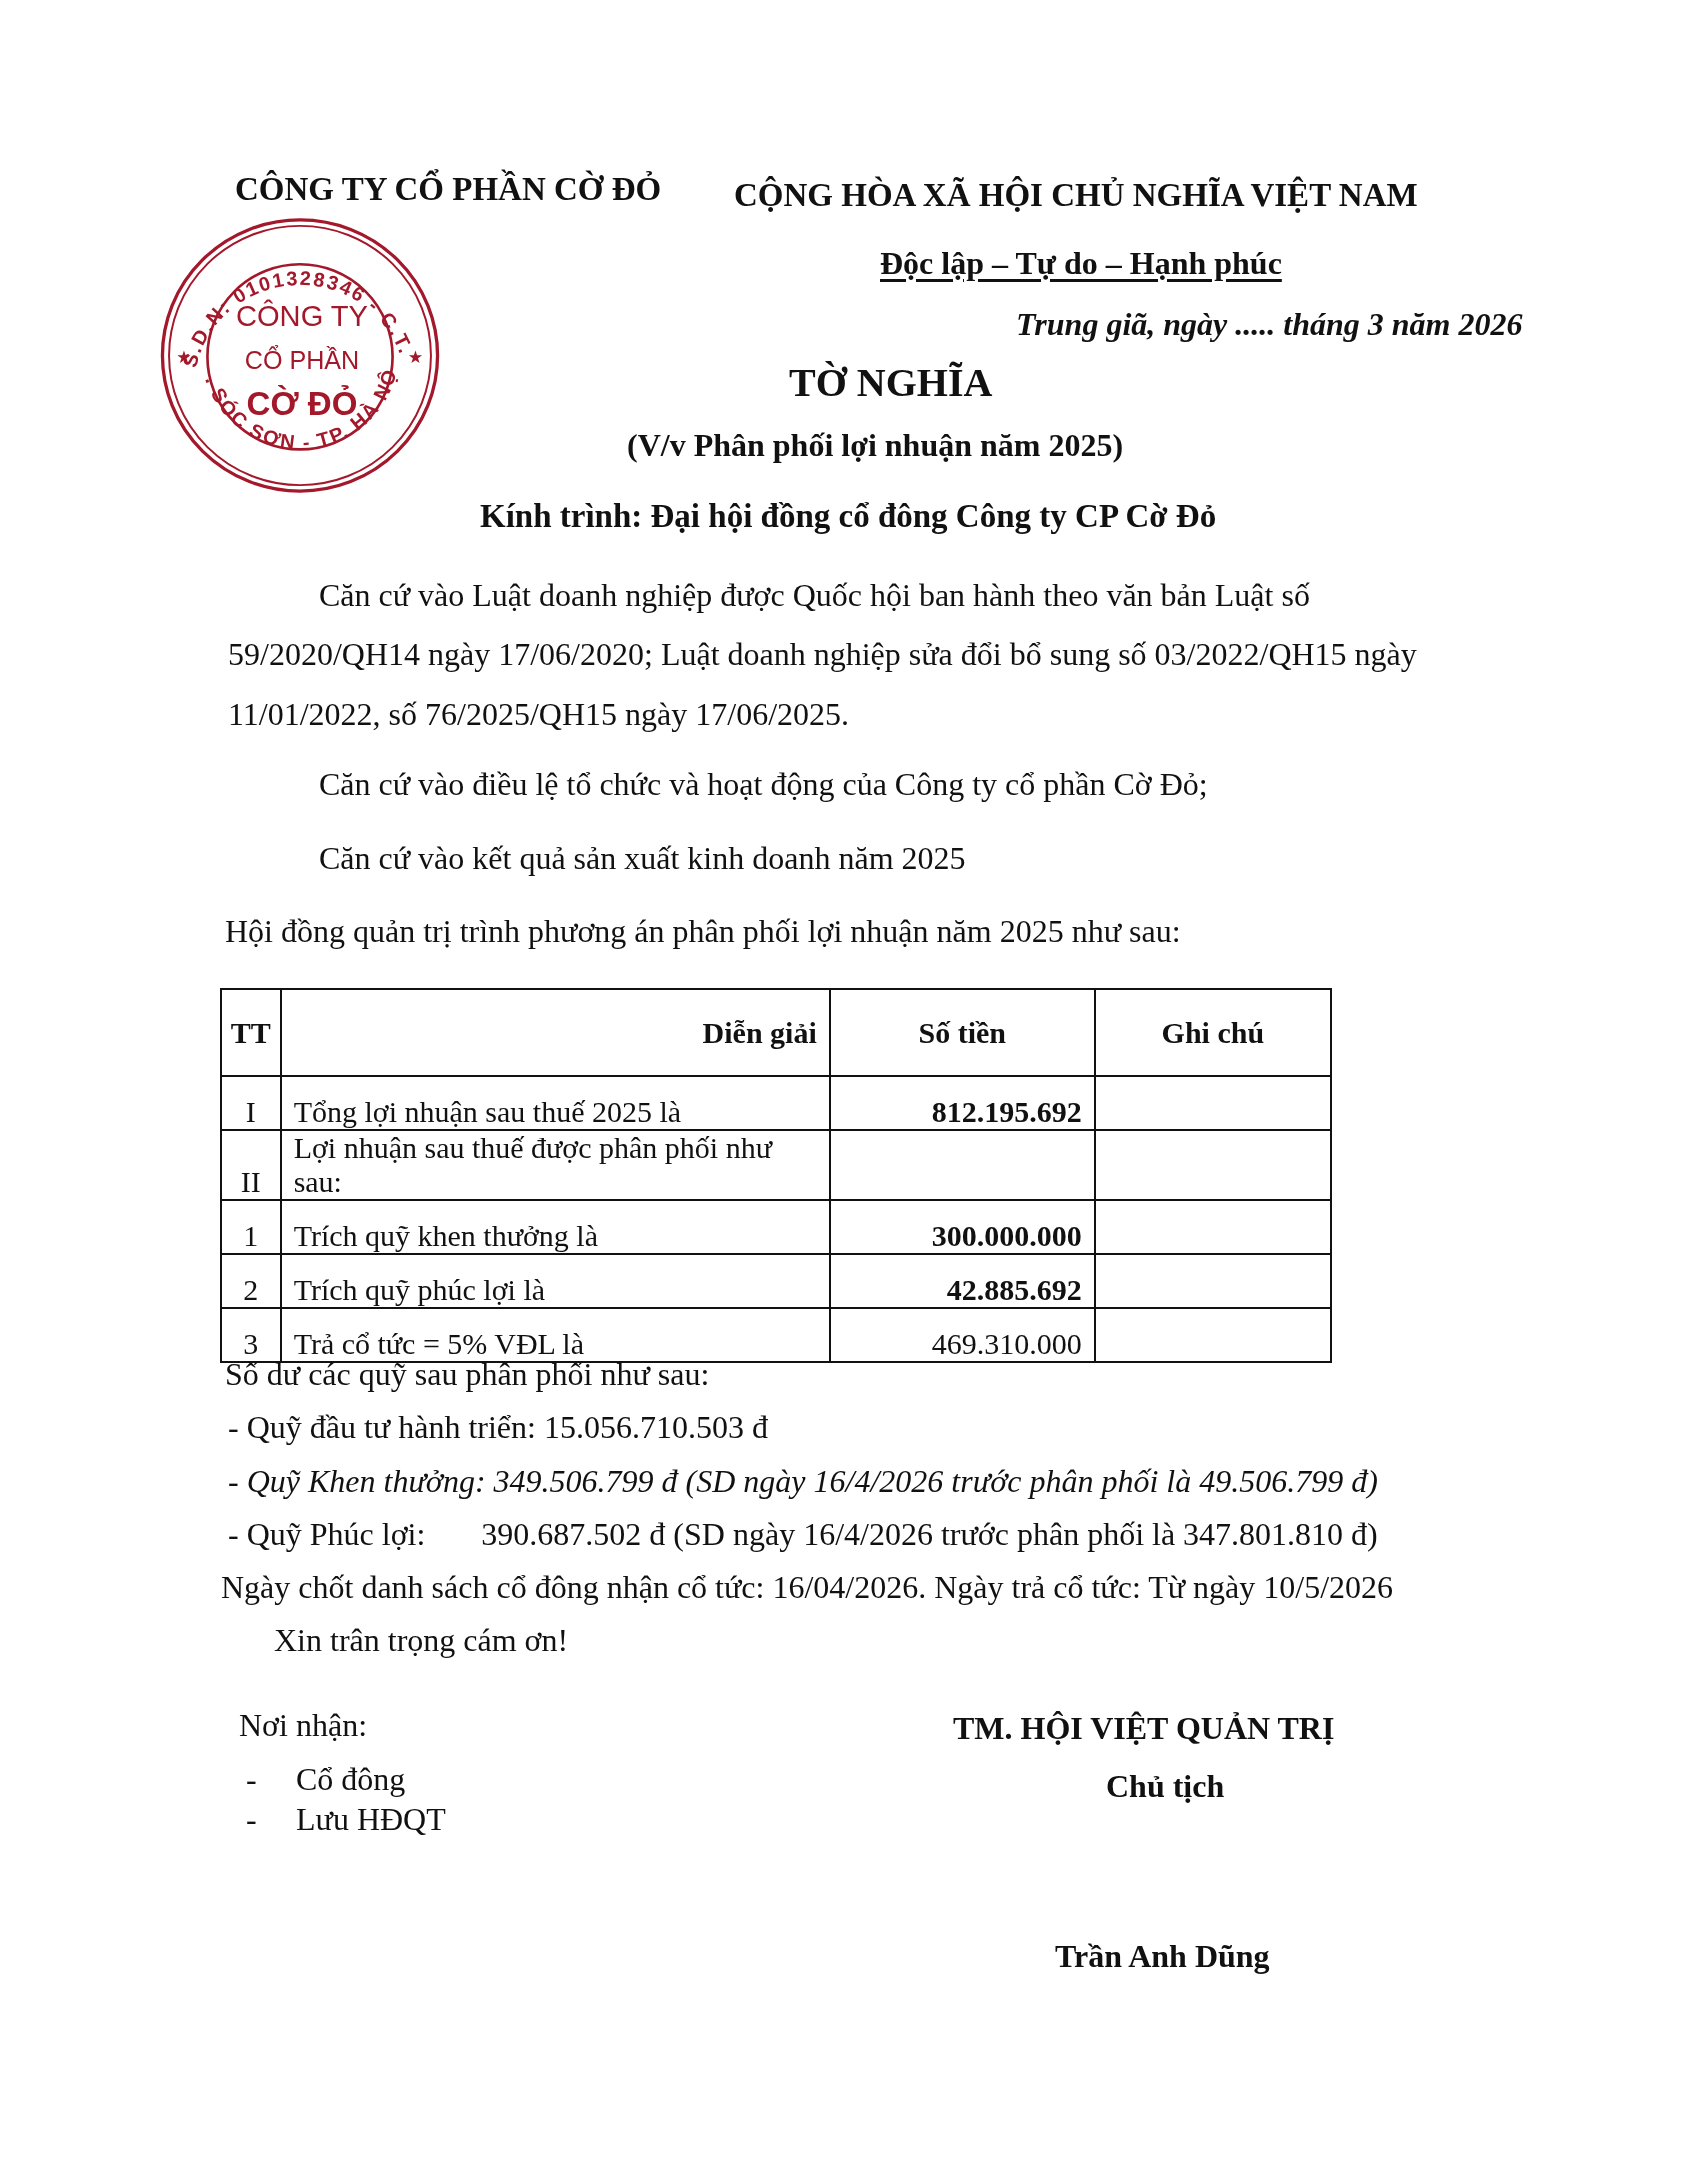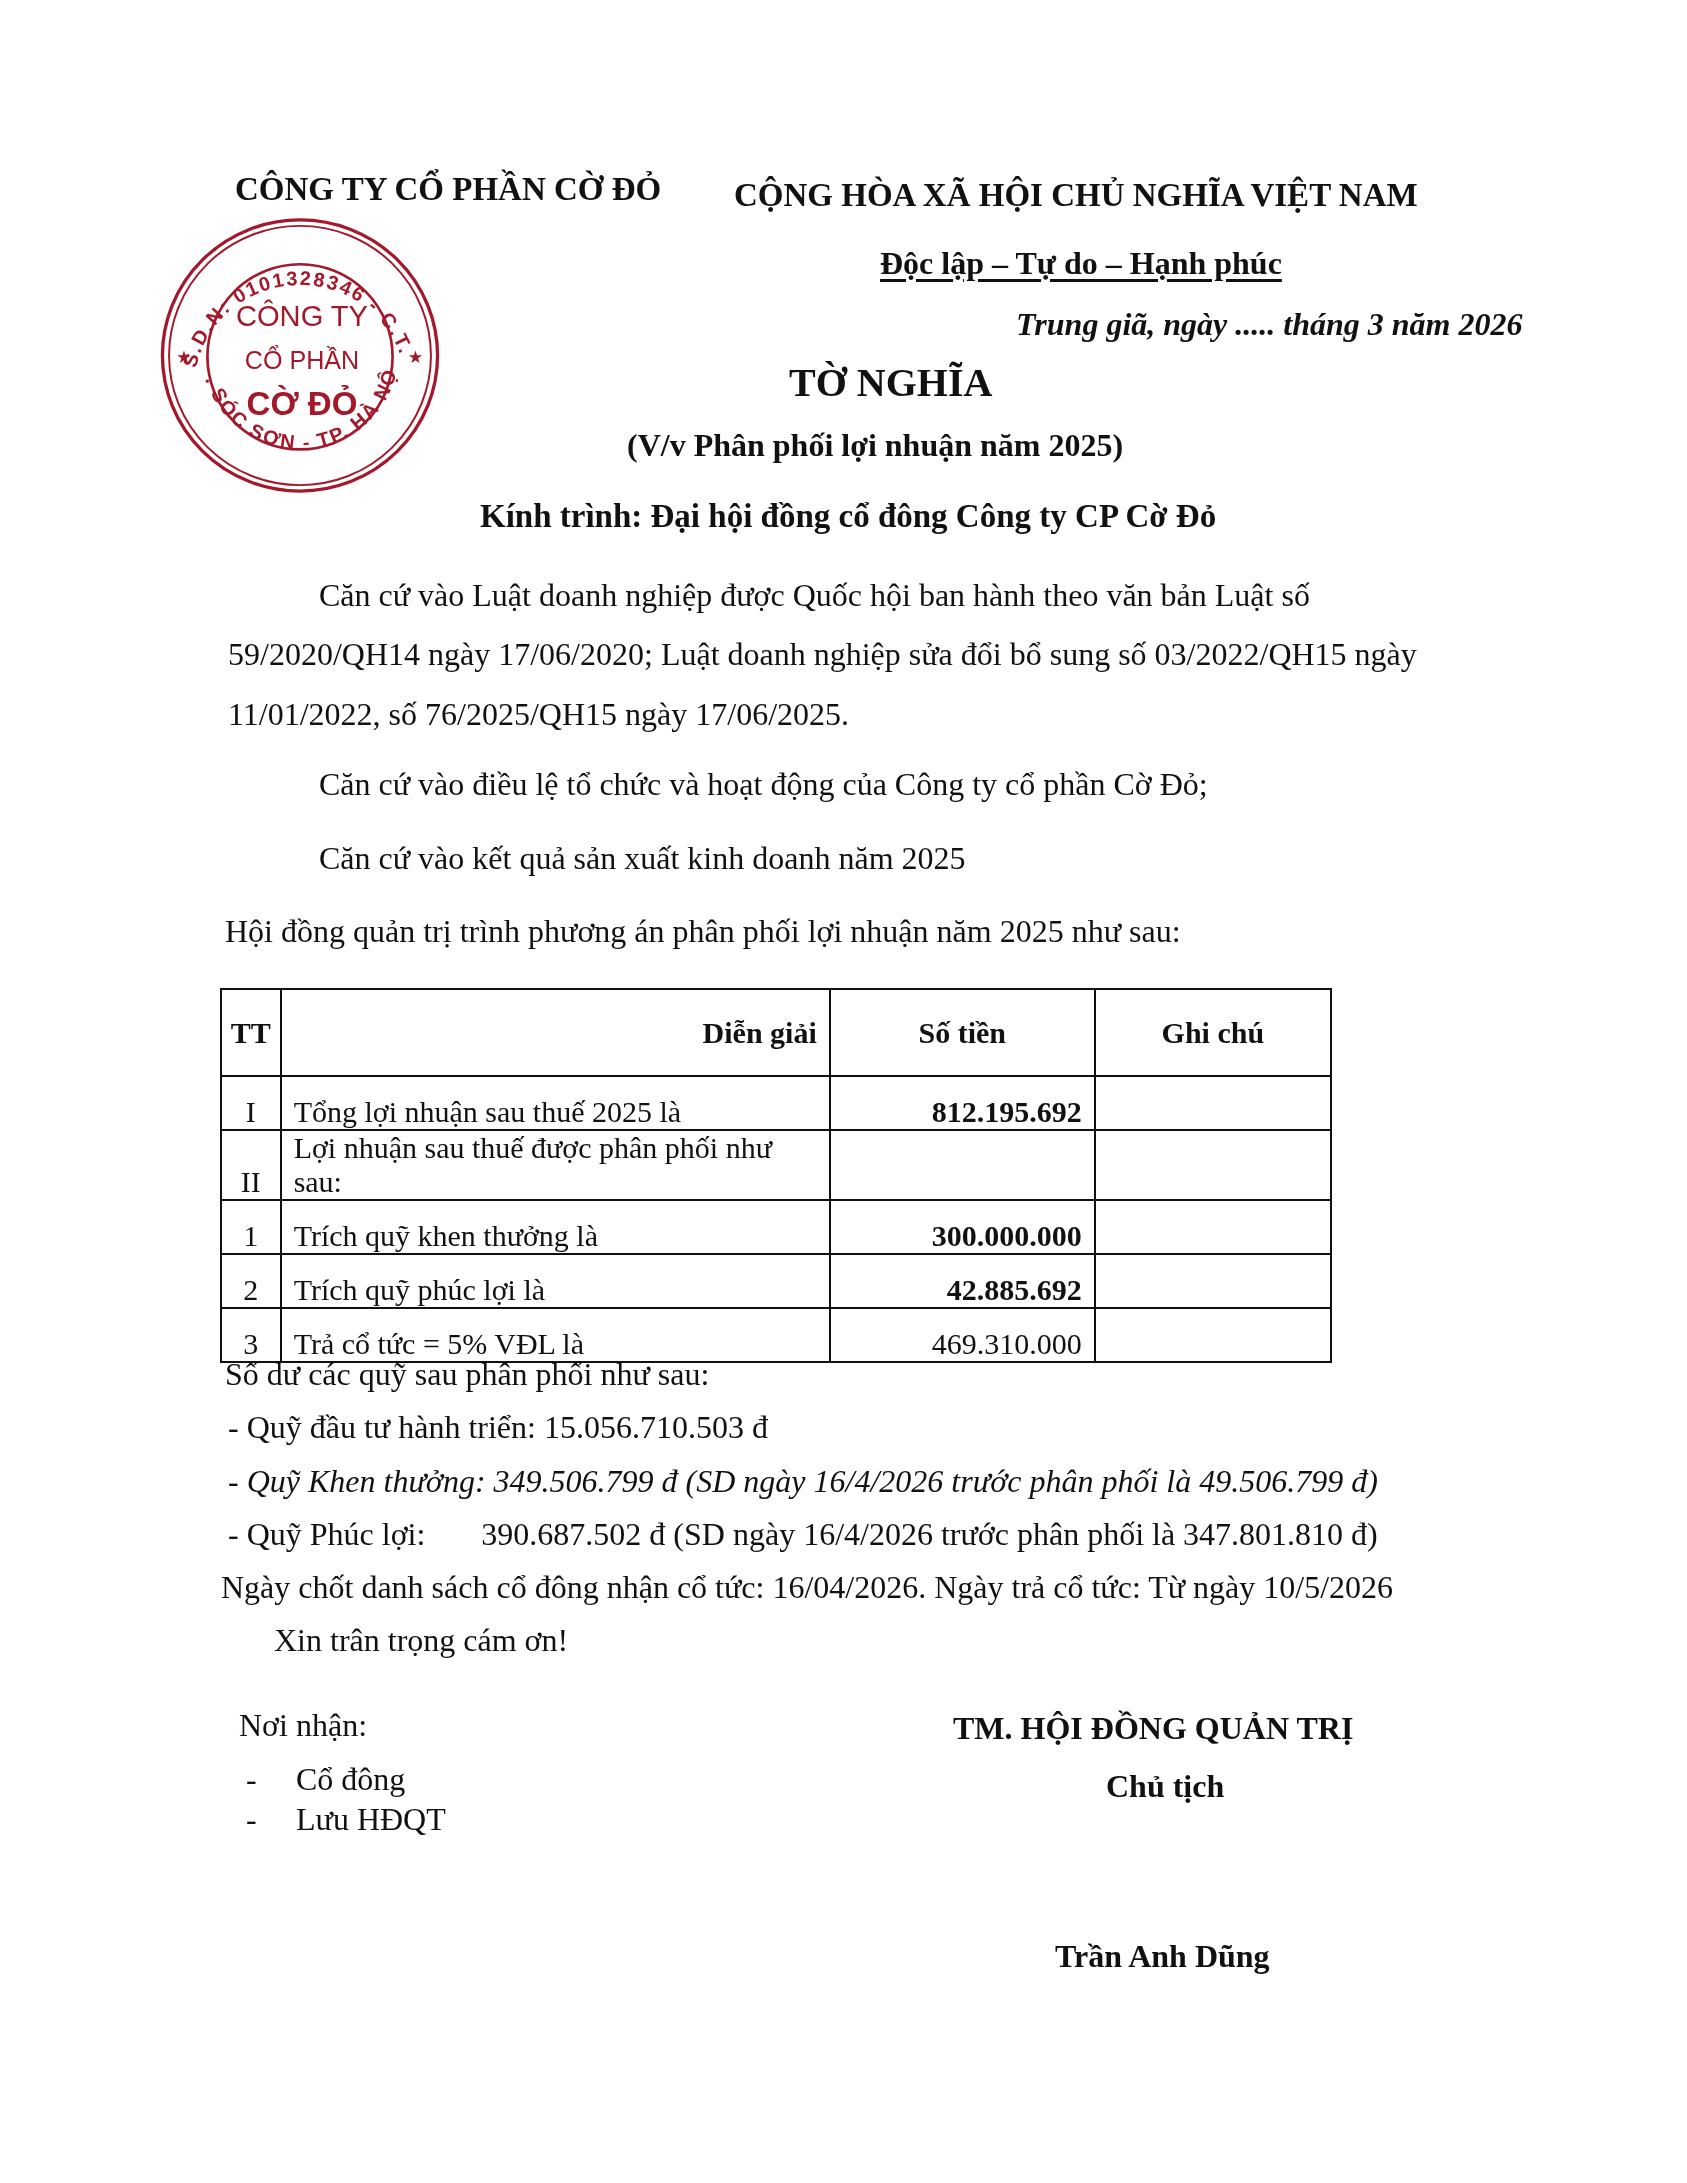--- a/index.html
+++ b/index.html
@@ -116,16 +116,16 @@
 <div class="abs f48" style="left:228px; top:1516px; white-space:pre;">- Quỹ Phúc lợi:       390.687.502 đ (SD ngày 16/4/2026 trước phân phối là 347.801.810 đ)</div>
 <div class="abs f48" style="left:221px; top:1569px;">Ngày chốt danh sách cổ đông nhận cổ tức: 16/04/2026. Ngày trả cổ tức: Từ ngày 10/5/2026</div>
 <div class="abs f48" style="left:274px; top:1622px;">Xin trân trọng cám ơn!</div>
 
 <div class="abs f48" style="left:239px; top:1707px;">Nơi nhận:</div>
 <div class="abs f48" style="left:246px; top:1761px;">-</div>
 <div class="abs f48" style="left:296px; top:1761px;">Cổ đông</div>
 <div class="abs f48" style="left:246px; top:1801px;">-</div>
 <div class="abs f48" style="left:296px; top:1801px;">Lưu HĐQT</div>
 
-<div class="abs b f48" style="left:953px; top:1710px;">TM. HỘI ĐỒNG QUẢN TRỊ</div>
+<div class="abs b f48" style="left:953px; top:1710px;">TM. HỘI VIỆT QUẢN TRỊ</div>
 <div class="abs b f48" style="left:1106px; top:1768px;">Chủ tịch</div>
 <div class="abs b f48" style="left:1055px; top:1938px;">Trần Anh Dũng</div>
 
 
 </body></html>

